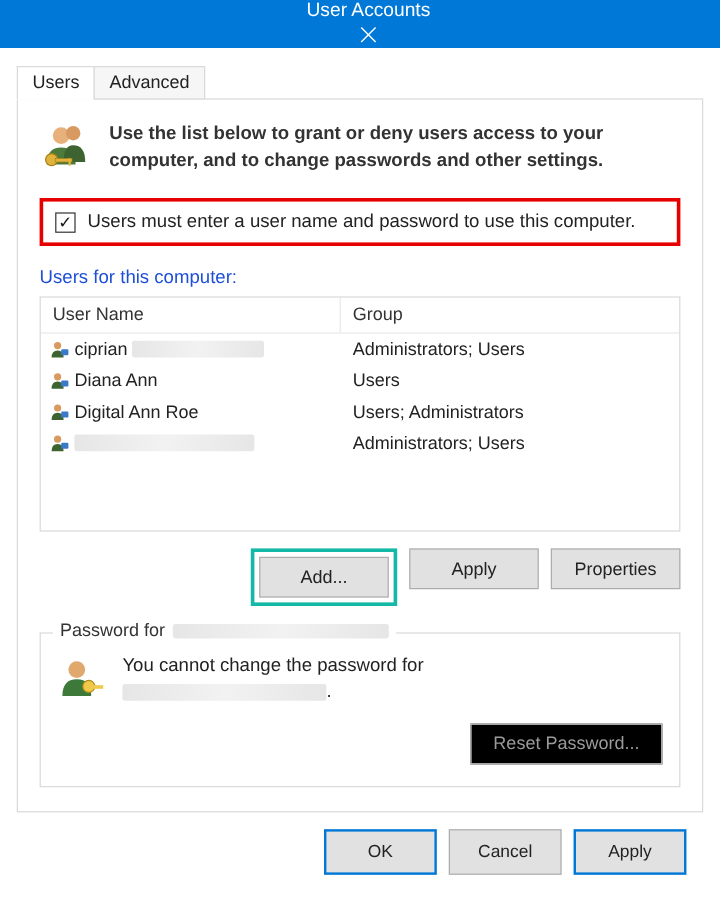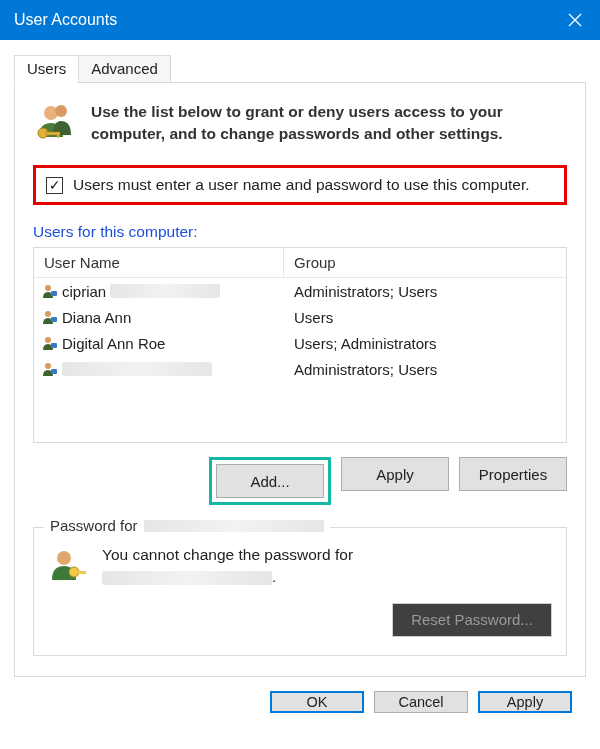--- a/index.html
+++ b/index.html
@@ -16,20 +16,21 @@
   }
   .titlebar {
     background: #0078d7;
     color: #fff;
     height: 40px;
     display: flex;
     align-items: center;
     padding-left: 14px;
     font-size: 16px;
     font-weight: 400;
+    flex-direction: column;
   }
   .titlebar .title { flex: 1; }
   .titlebar .close {
     width: 50px;
     height: 40px;
     display: flex;
     align-items: center;
     justify-content: center;
     font-weight: 300;
   }
@@ -149,21 +150,21 @@
     border: 1px solid #adadad;
     font-size: 15px;
     display:inline-flex;
     align-items:center;
     justify-content:center;
     cursor:pointer;
     color:#222;
   }
   .btn.disabled {
     color:#9a9a9a;
-    background:#404040;
+    background:#000000;
     border-color:#cfcfcf;
   }
   .red-box {
     border: 3px solid #14b8a6;
     padding: 4px;
     display:inline-flex;
   }
   .fieldset {
     border: 1px solid #d9d9d9;
     padding: 16px 14px 18px 14px;
@@ -197,21 +198,21 @@
     margin-top:14px;
   }
   .dialog-buttons {
     display:flex;
     justify-content:flex-end;
     gap:10px;
     padding: 14px 14px 0 0;
   }
   .dlg-btn {
     min-width:94px;
-    height:22px;
+    height:38px;
     background:#e1e1e1;
     border:1px solid #adadad;
     font-size:14.5px;
     display:inline-flex;
     align-items:center;
     justify-content:center;
     cursor:pointer;
   }
   .dlg-btn.primary {
     border: 2px solid #0078d7;

